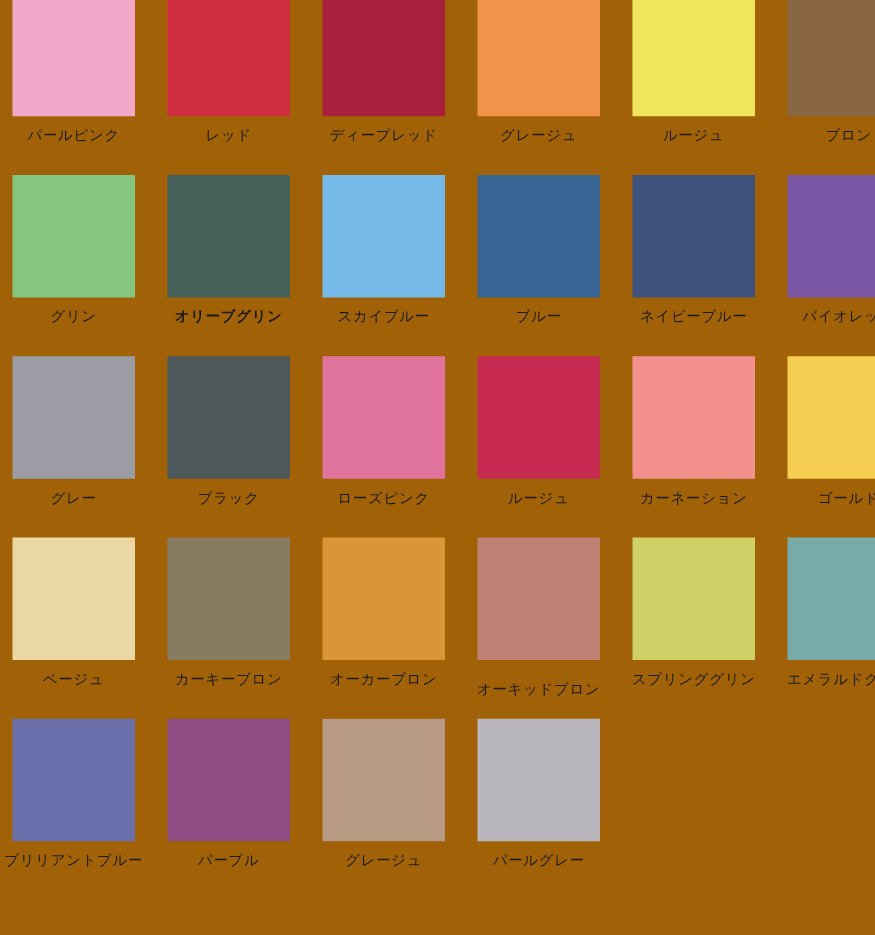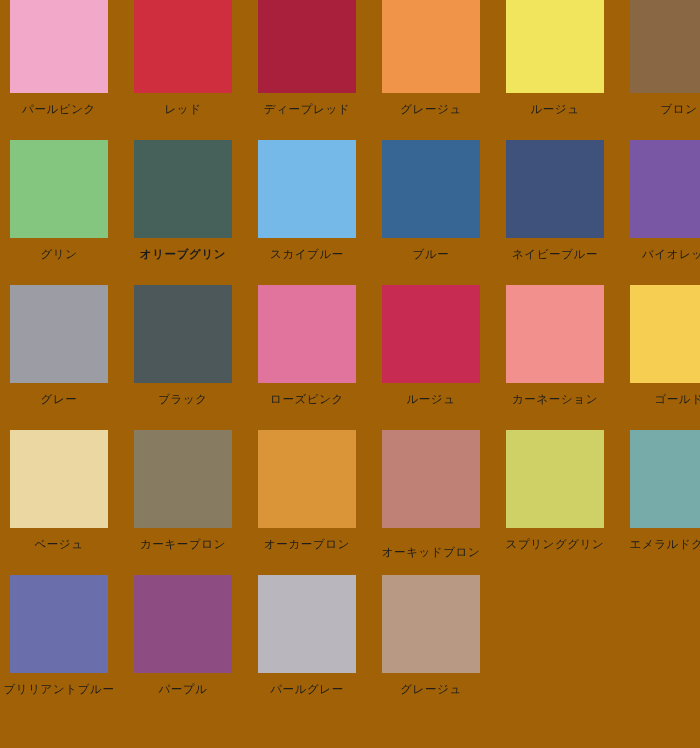--- a/index.html
+++ b/index.html
@@ -163,21 +163,21 @@
       </div>
       <div class="swatch-cell">
         <div class="swatch-chip" style="background-color: rgb(106, 111, 171);"></div>
         <span class="swatch-label" style="color: rgb(27, 27, 27);">ブリリアントブルー</span>
       </div>
       <div class="swatch-cell">
         <div class="swatch-chip" style="background-color: rgb(141, 77, 131);"></div>
         <span class="swatch-label" style="color: rgb(27, 27, 27);">パープル</span>
       </div>
       <div class="swatch-cell">
+        <div class="swatch-chip" style="background-color: rgb(183, 153, 132);"></div>
+        <span class="swatch-label" style="color: rgb(27, 27, 27);">グレージュ</span>
+      </div>
+      <div class="swatch-cell">
         <div class="swatch-chip" style="background-color: rgb(185, 182, 189);"></div>
         <span class="swatch-label" style="color: rgb(27, 27, 27);">パールグレー</span>
-      </div>
-      <div class="swatch-cell">
-        <div class="swatch-chip" style="background-color: rgb(183, 153, 132);"></div>
-        <span class="swatch-label" style="color: rgb(27, 27, 27);">グレージュ</span>
       </div>
     </div>
 </div>
 
 </body></html>

